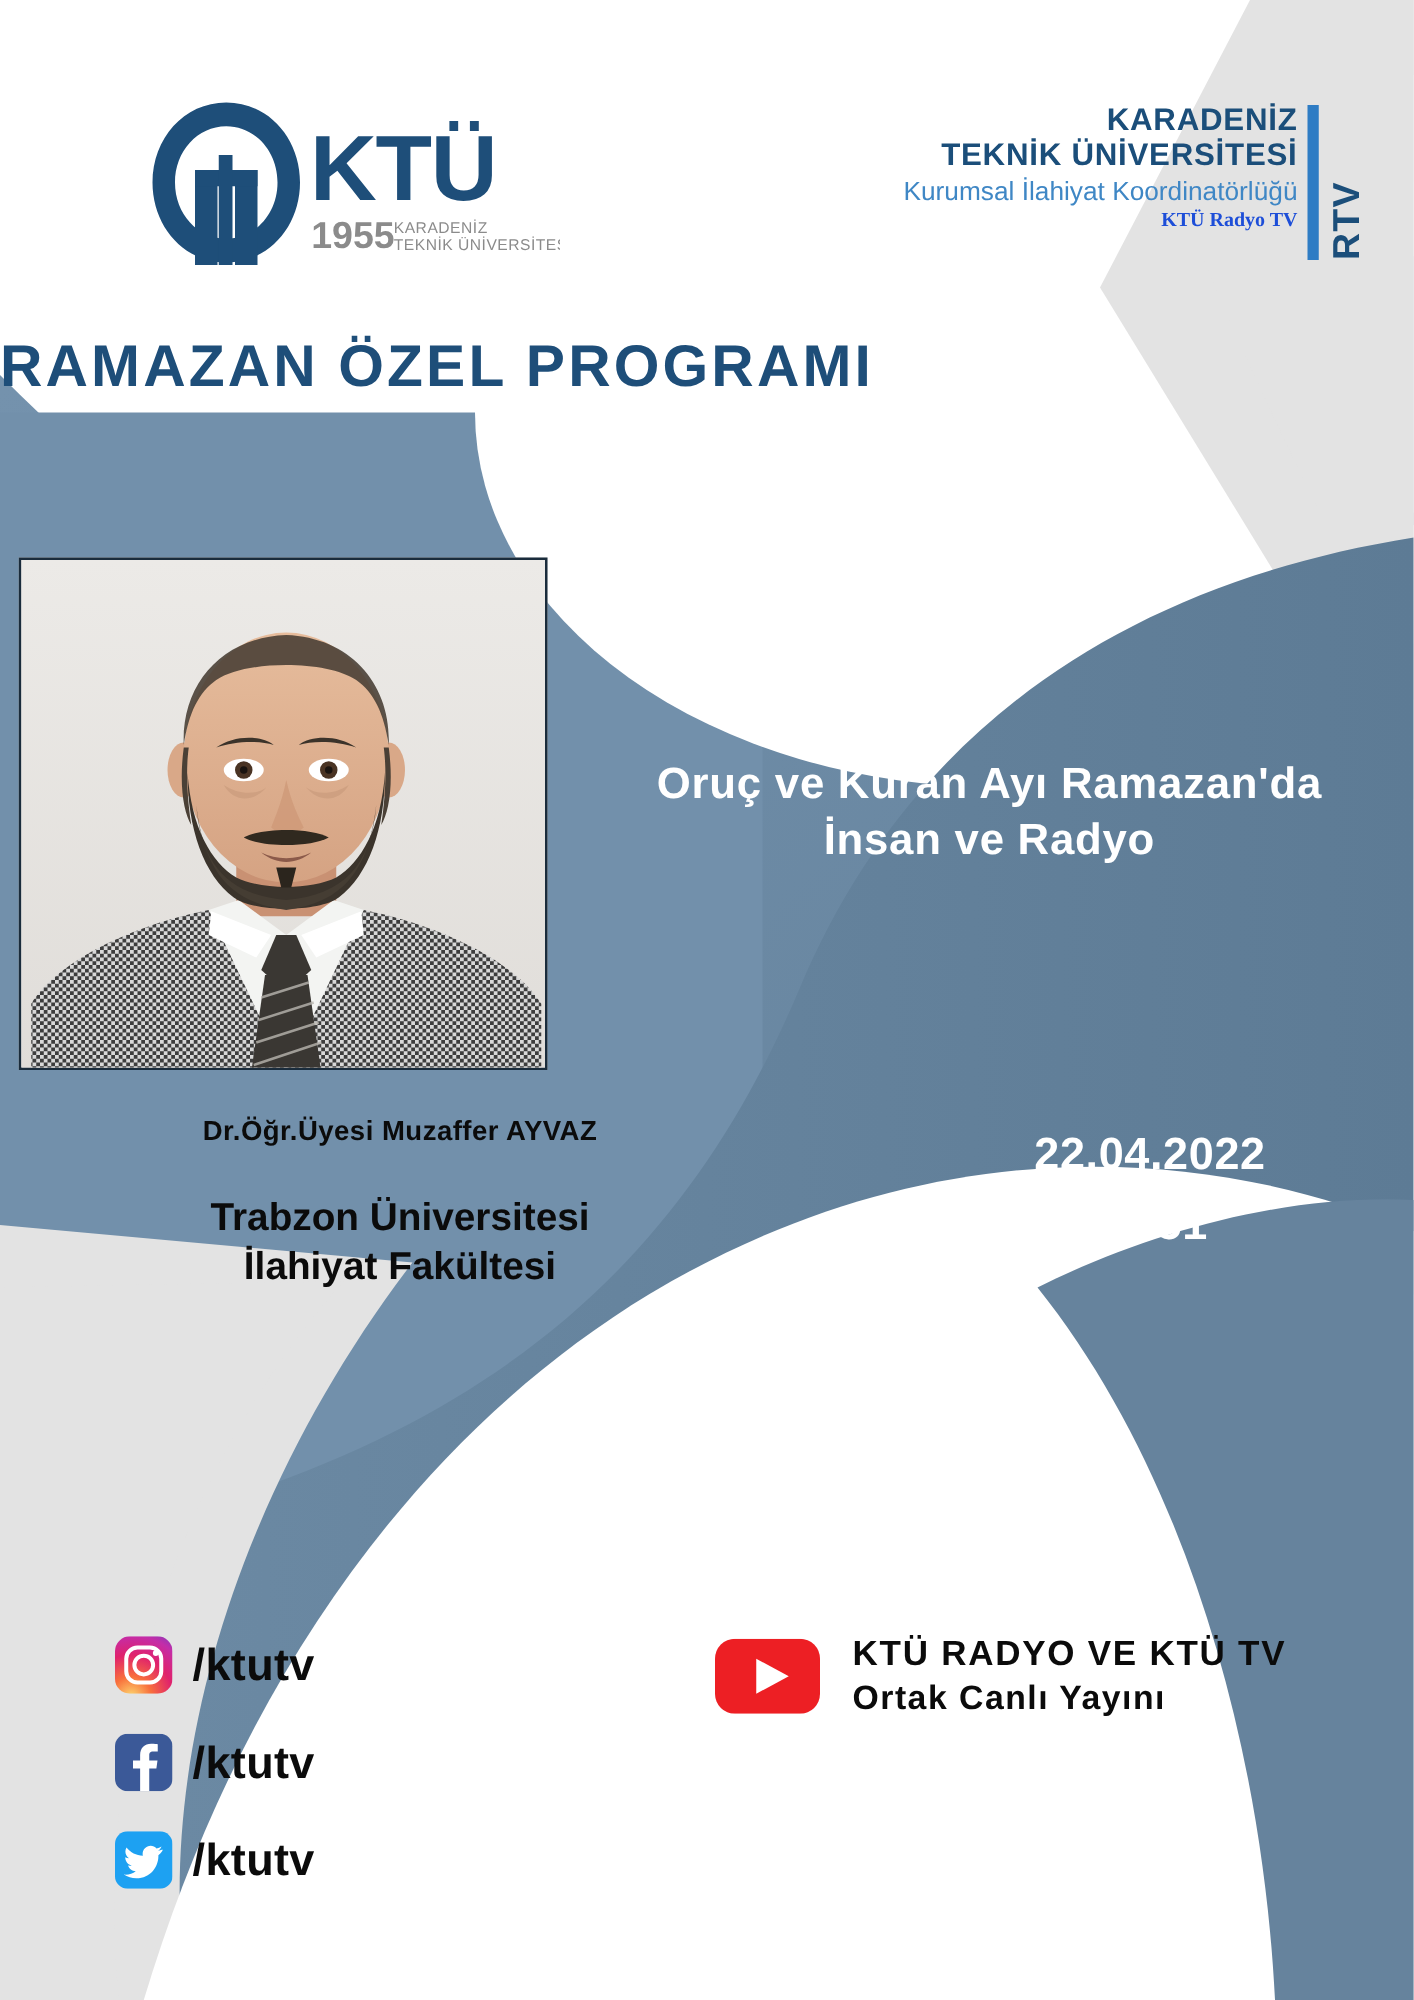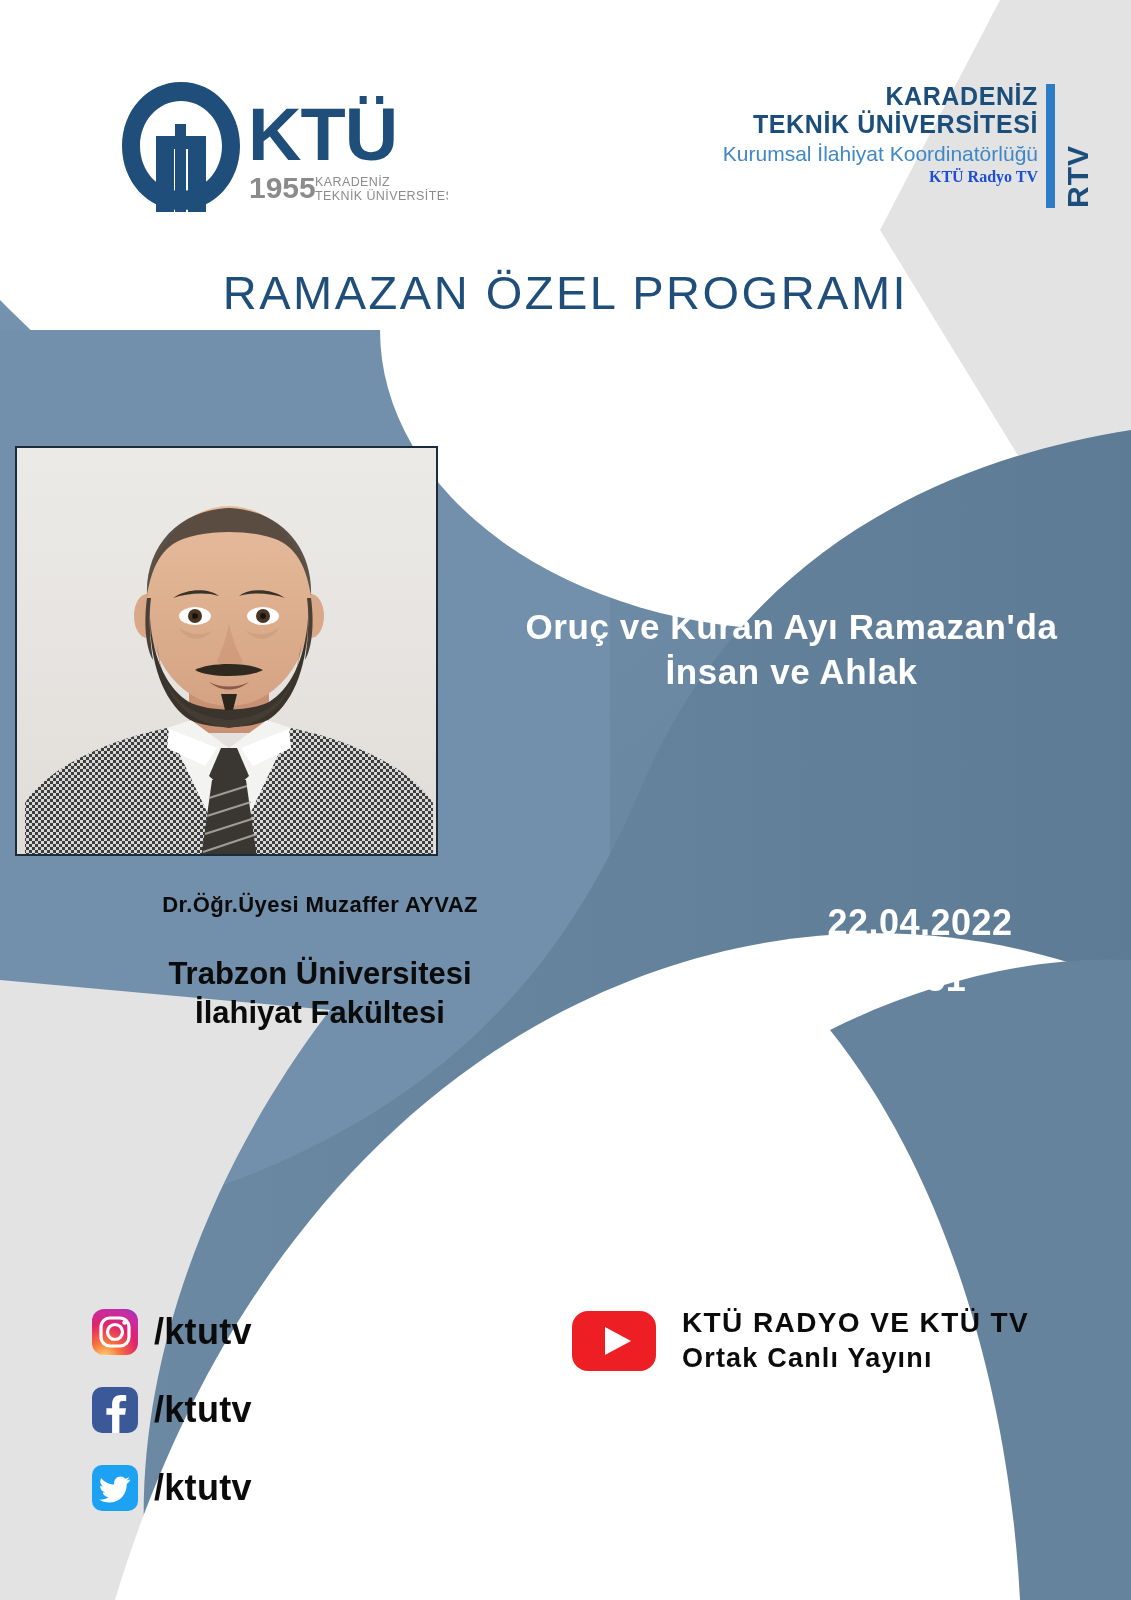--- a/index.html
+++ b/index.html
@@ -88,24 +88,23 @@
     display: flex;
     align-items: center;
   }
 
   
   .main-title {
     position: absolute;
     left: 0;
     top: 265px;
     width: 1131px;
-    text-align: center;
     color: #1e4e79;
     font-size: 47px;
-    font-weight: normal;
+    font-weight: bold;
     letter-spacing: 2.5px;
     white-space: nowrap;
   }
 
   
   .photo-frame {
     position: absolute;
     left: 15px;
     top: 446px;
     width: 423px;
@@ -394,21 +393,21 @@
       <path d="M 178 222 C 192 214 232 214 246 222 C 232 230 192 230 178 222 Z" fill="#30291f"></path>
 
       <path d="M 192 234 C 204 240 220 240 232 234 C 220 244 204 244 192 234 Z" fill="#8b5a4a"></path>
 
       <path d="M 204 246 L 220 246 L 216 262 L 208 262 Z" fill="#2b251d"></path>
     </svg>
   </div>
 
   <div class="topic">
     <div class="l1">Oruç ve Kuran Ayı Ramazan'da</div>
-    <div class="l2">İnsan ve Ahlak</div>
+    <div class="l2">İnsan ve Radyo</div>
   </div>
 
   <div class="speaker-name">Dr.Öğr.Üyesi Muzaffer AYVAZ</div>
   <div class="speaker-affil">
     <div>Trabzon Üniversitesi</div>
     <div>İlahiyat Fakültesi</div>
   </div>
 
   <div class="datetime">
     <div>22.04.2022</div>

